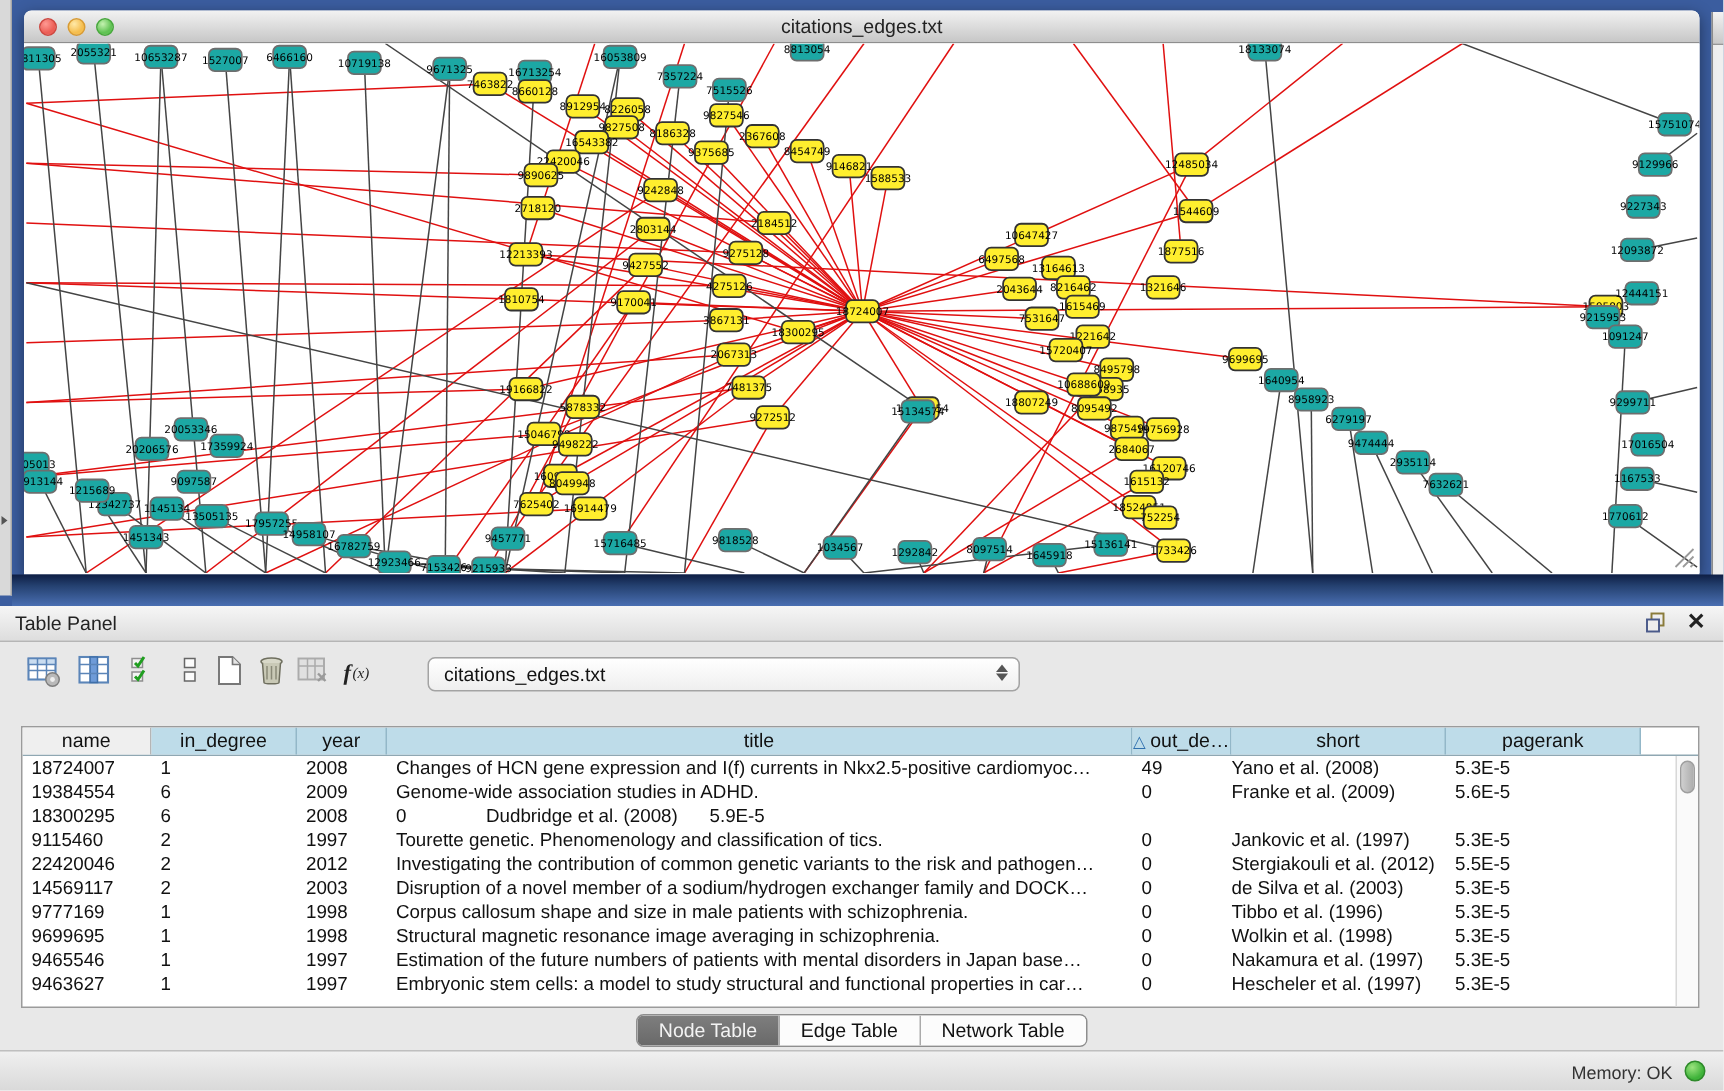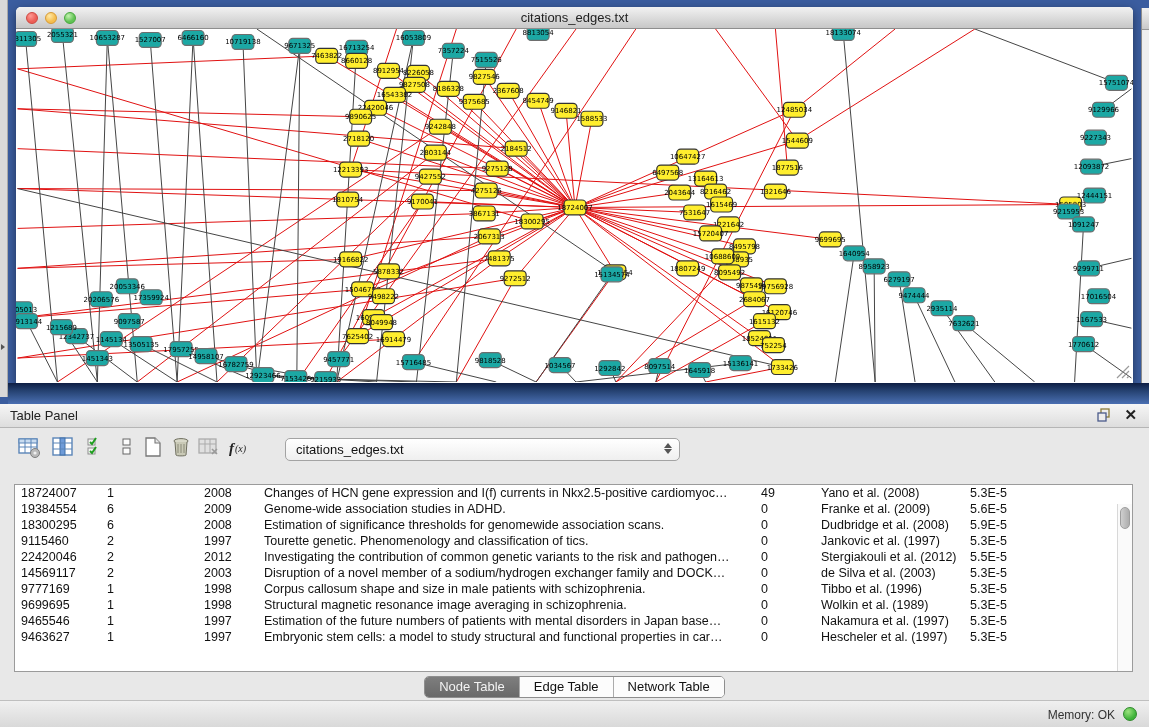--- a/index.html
+++ b/index.html
@@ -799,20 +799,29 @@
       <div class="combo">
         <span>citations_edges.txt</span>
         <span class="spinners">
             <i class="up"></i>
             <i class="dn"></i>
           </span>
       </div>
     </div>
 
     <div class="table-wrap">
+      <div class="thead" id="thead">
+          <div class="th gray" style="width: 86px;">name</div>
+          <div class="th" style="width: 97px;">in_degree</div>
+          <div class="th" style="width: 60px;">year</div>
+          <div class="th" style="width: 497px;">title</div>
+          <div class="th" style="width: 66px;"><span class="sort-tri">△</span>out_de…</div>
+          <div class="th" style="width: 143px;">short</div>
+          <div class="th" style="width: 130px;">pagerank</div>
+        </div>
       <div id="tbody">
           <div class="trow">
             <div class="td" style="width: 86px;">18724007</div>
             <div class="td" style="width: 97px;">1</div>
             <div class="td" style="width: 60px;">2008</div>
             <div class="td" style="width: 497px;">Changes of HCN gene expression and I(f) currents in Nkx2.5-positive cardiomyoc…</div>
             <div class="td" style="width: 66px;">49</div>
             <div class="td center" style="width: 143px;">Yano et al. (2008)</div>
             <div class="td" style="width: 130px;">5.3E-5</div>
           </div>
@@ -822,21 +831,20 @@
             <div class="td" style="width: 60px;">2009</div>
             <div class="td" style="width: 497px;">Genome-wide association studies in ADHD.</div>
             <div class="td" style="width: 66px;">0</div>
             <div class="td center" style="width: 143px;">Franke et al. (2009)</div>
             <div class="td" style="width: 130px;">5.6E-5</div>
           </div>
           <div class="trow">
             <div class="td" style="width: 86px;">18300295</div>
             <div class="td" style="width: 97px;">6</div>
             <div class="td" style="width: 60px;">2008</div>
-            <div class="td" style="width: 497px;">Estimation of significance thresholds for genomewide association scans.</div>
             <div class="td" style="width: 66px;">0</div>
             <div class="td center" style="width: 143px;">Dudbridge et al. (2008)</div>
             <div class="td" style="width: 130px;">5.9E-5</div>
           </div>
           <div class="trow">
             <div class="td" style="width: 86px;">9115460</div>
             <div class="td" style="width: 97px;">2</div>
             <div class="td" style="width: 60px;">1997</div>
             <div class="td" style="width: 497px;">Tourette genetic. Phenomenology and classification of tics.</div>
             <div class="td" style="width: 66px;">0</div>
@@ -869,21 +877,21 @@
             <div class="td" style="width: 66px;">0</div>
             <div class="td center" style="width: 143px;">Tibbo et al. (1996)</div>
             <div class="td" style="width: 130px;">5.3E-5</div>
           </div>
           <div class="trow">
             <div class="td" style="width: 86px;">9699695</div>
             <div class="td" style="width: 97px;">1</div>
             <div class="td" style="width: 60px;">1998</div>
             <div class="td" style="width: 497px;">Structural magnetic resonance image averaging in schizophrenia.</div>
             <div class="td" style="width: 66px;">0</div>
-            <div class="td center" style="width: 143px;">Wolkin et al. (1989)</div>
+            <div class="td center" style="width: 143px;">Wolkin et al. (1998)</div>
             <div class="td" style="width: 130px;">5.3E-5</div>
           </div>
           <div class="trow">
             <div class="td" style="width: 86px;">9465546</div>
             <div class="td" style="width: 97px;">1</div>
             <div class="td" style="width: 60px;">1997</div>
             <div class="td" style="width: 497px;">Estimation of the future numbers of patients with mental disorders in Japan base…</div>
             <div class="td" style="width: 66px;">0</div>
             <div class="td center" style="width: 143px;">Nakamura et al. (1997)</div>
             <div class="td" style="width: 130px;">5.3E-5</div>

